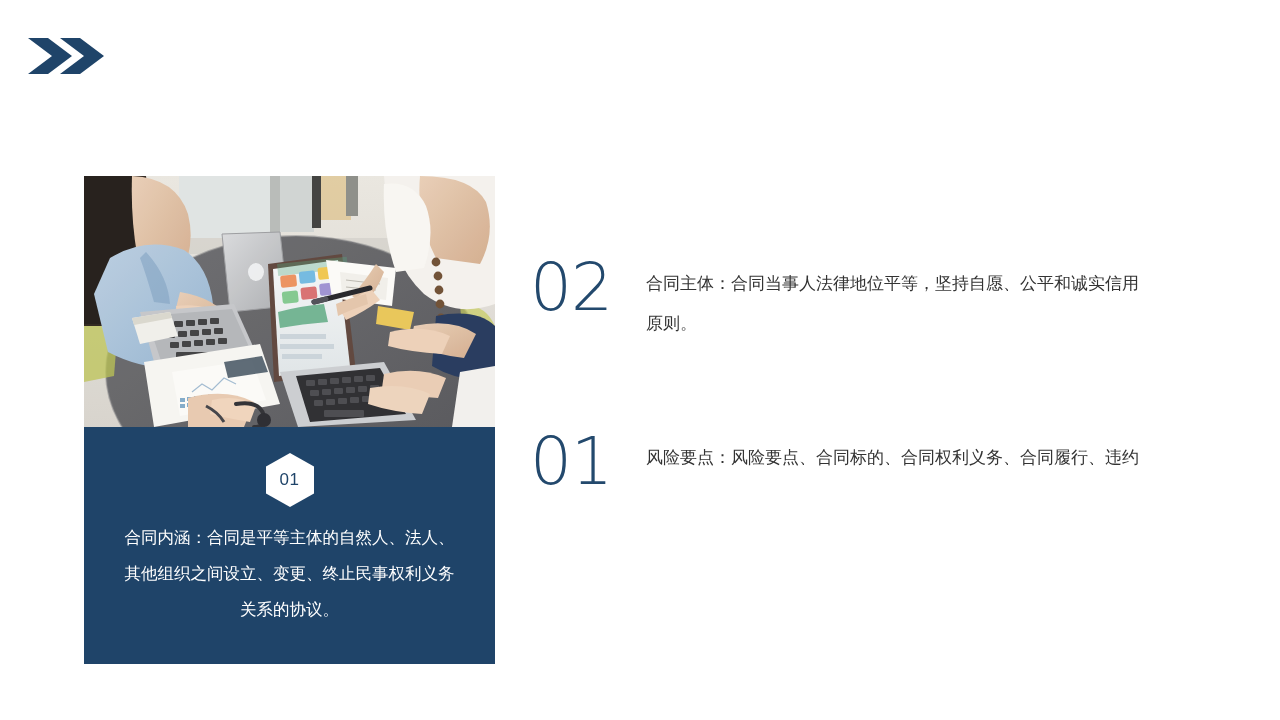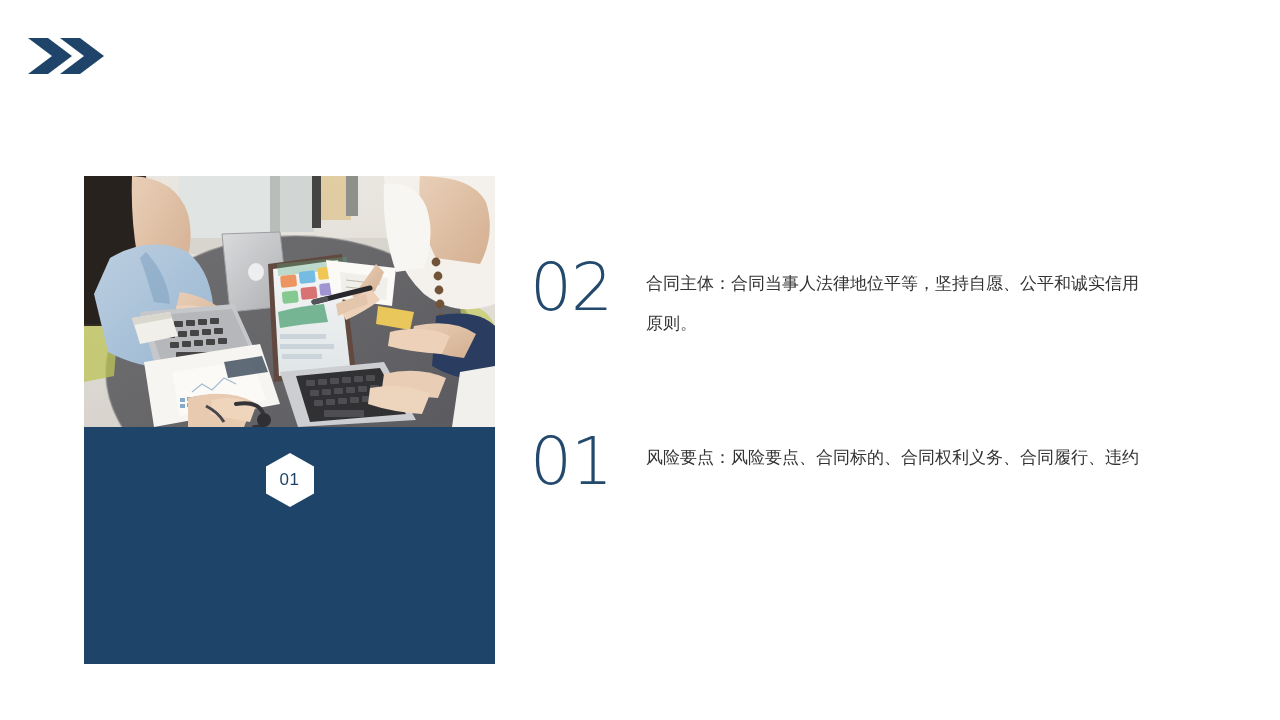--- a/index.html
+++ b/index.html
@@ -352,20 +352,21 @@
 
   <div id="info-panel">
 
     <div id="hexagon-badge">
       <svg width="48" height="54" viewBox="0 0 48 54" xmlns="http://www.w3.org/2000/svg">
         <polygon points="24,0 48,13.5 48,40.5 24,54 0,40.5 0,13.5" fill="#ffffff"></polygon>
       </svg>
       <div id="hexagon-number">01</div>
     </div>
 
+    <div id="info-body-text">合同内涵：合同是平等主体的自然人、法人、其他组织之间设立、变更、终止民事权利义务关系的协议。</div>
   </div>
 </div>
 
 <div class="point-row" id="point-row-02">
   <div class="point-number">02</div>
   <div class="point-text">合同主体：合同当事人法律地位平等，坚持自愿、公平和诚实信用原则。</div>
 </div>
 
 <div class="point-row" id="point-row-03">
   <div class="point-number">01</div>

